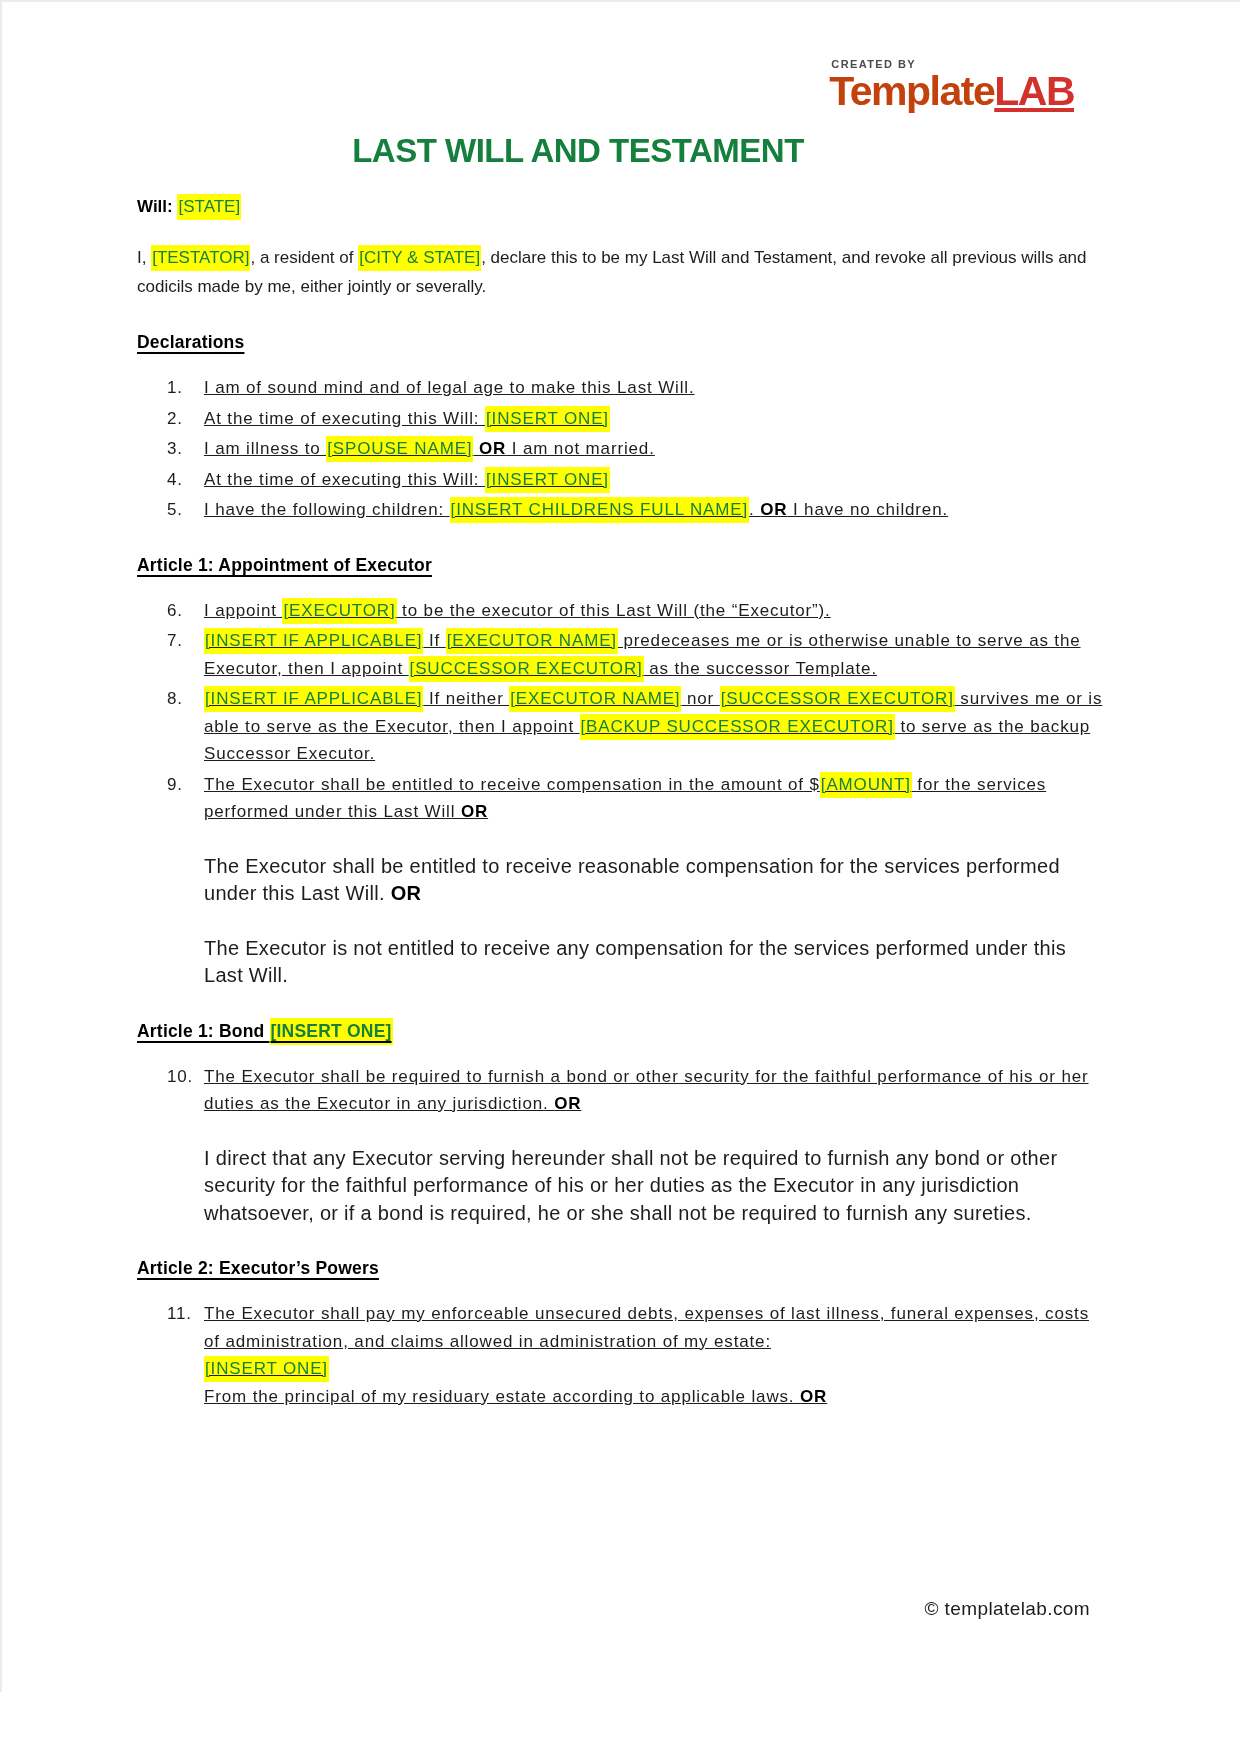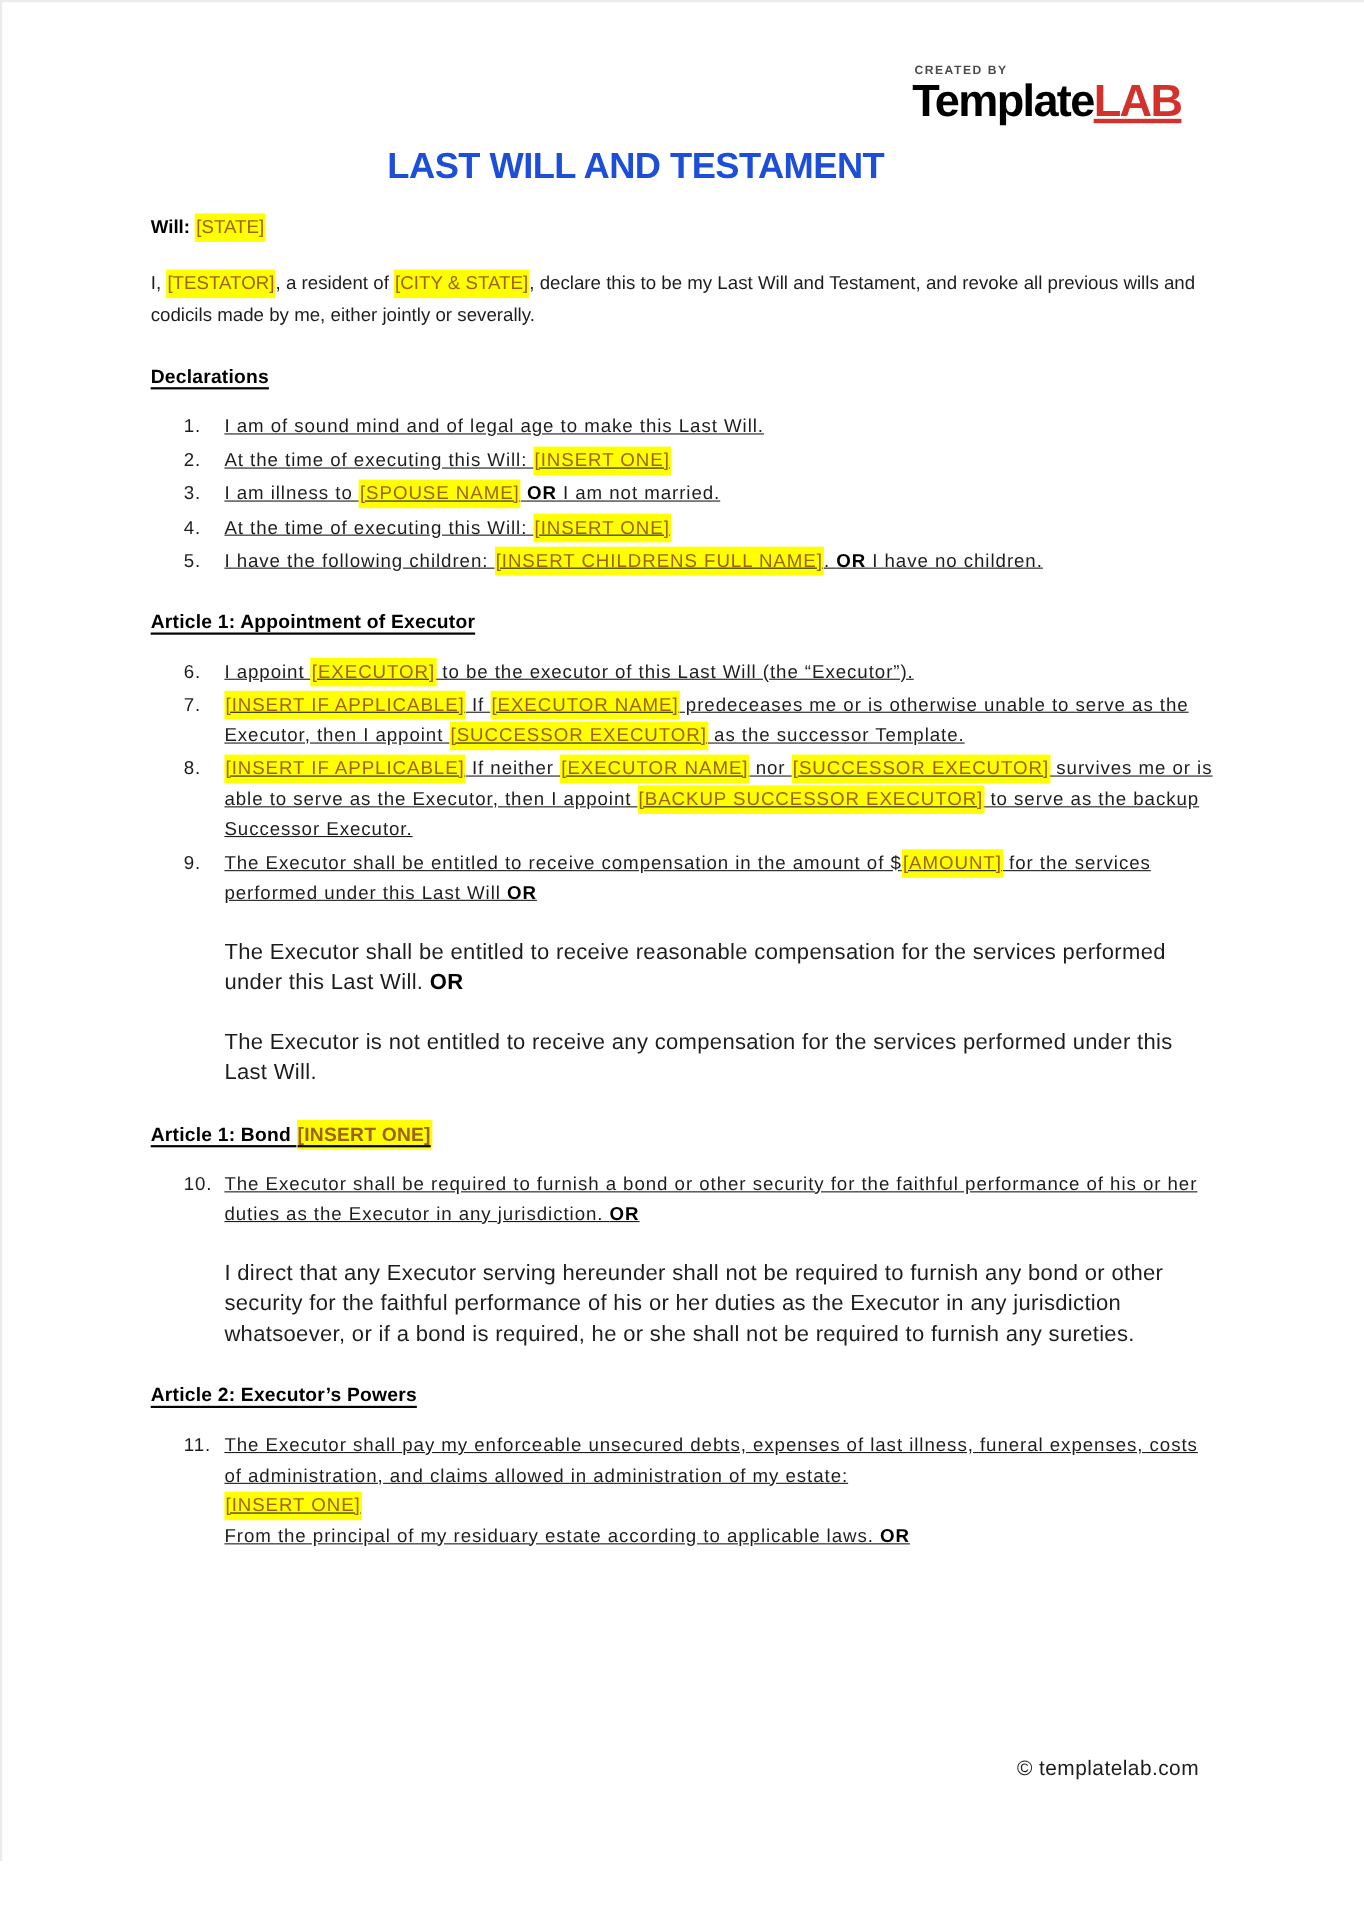--- a/index.html
+++ b/index.html
@@ -11,30 +11,30 @@
     color:#1d1d1f;
     overflow:hidden;
     box-sizing:border-box;
     border-top:2px solid #ececec;
     border-left:2px solid #ececec;
   }
   
   .logo-block{position:absolute;top:56px;right:166px;text-align:left;}
   .created-by{font-size:11px;font-weight:700;color:#4b4b4d;letter-spacing:1.4px;margin:0 0 1px 2px;}
   .brand{font-size:41px;font-weight:700;letter-spacing:-1.5px;line-height:1.0;}
-  .brand .primary{color:#000000;}
+  .brand .primary{color:#c2410c;}
   .brand .accent{color:var(--accent,#d2312c);text-decoration:underline;}
   
   .doc-title{
     margin:130px 86px 0 0;
     text-align:center;
     font-size:33px;
     font-weight:700;
     letter-spacing:-0.5px;
-    color:#1d4ed8;
+    color:#15803d;
   }
   
   .content{padding:0 134px 0 135px;}
   .par{font-size:17px;line-height:29px;margin:22px 0 0;}
   .sec-heading{
     font-size:17.5px;font-weight:700;color:#000;
     text-decoration:underline;
     text-decoration-thickness:1.8px;
     text-underline-offset:4px;
     margin:31px 0 21px;
@@ -49,21 +49,21 @@
   }
   .num{flex:none;width:37px;}
   .item-text{flex:1;text-decoration:underline;}
   .sub-par{
     font-size:20px;line-height:27.5px;
     letter-spacing:0.3px;
     margin:27px 0 0 67px;
   }
   mark{
     background:var(--hl,#ffff00);
-    color:#a16207;
+    color:#15803d;
     padding:3px 1px 4px;
   }
   strong{font-weight:700;color:#000;}
   
   .footer{
     position:absolute;
     right:150px;bottom:72px;
     font-size:19px;letter-spacing:0.4px;color:#1d1d1f;
   }
 </style>

